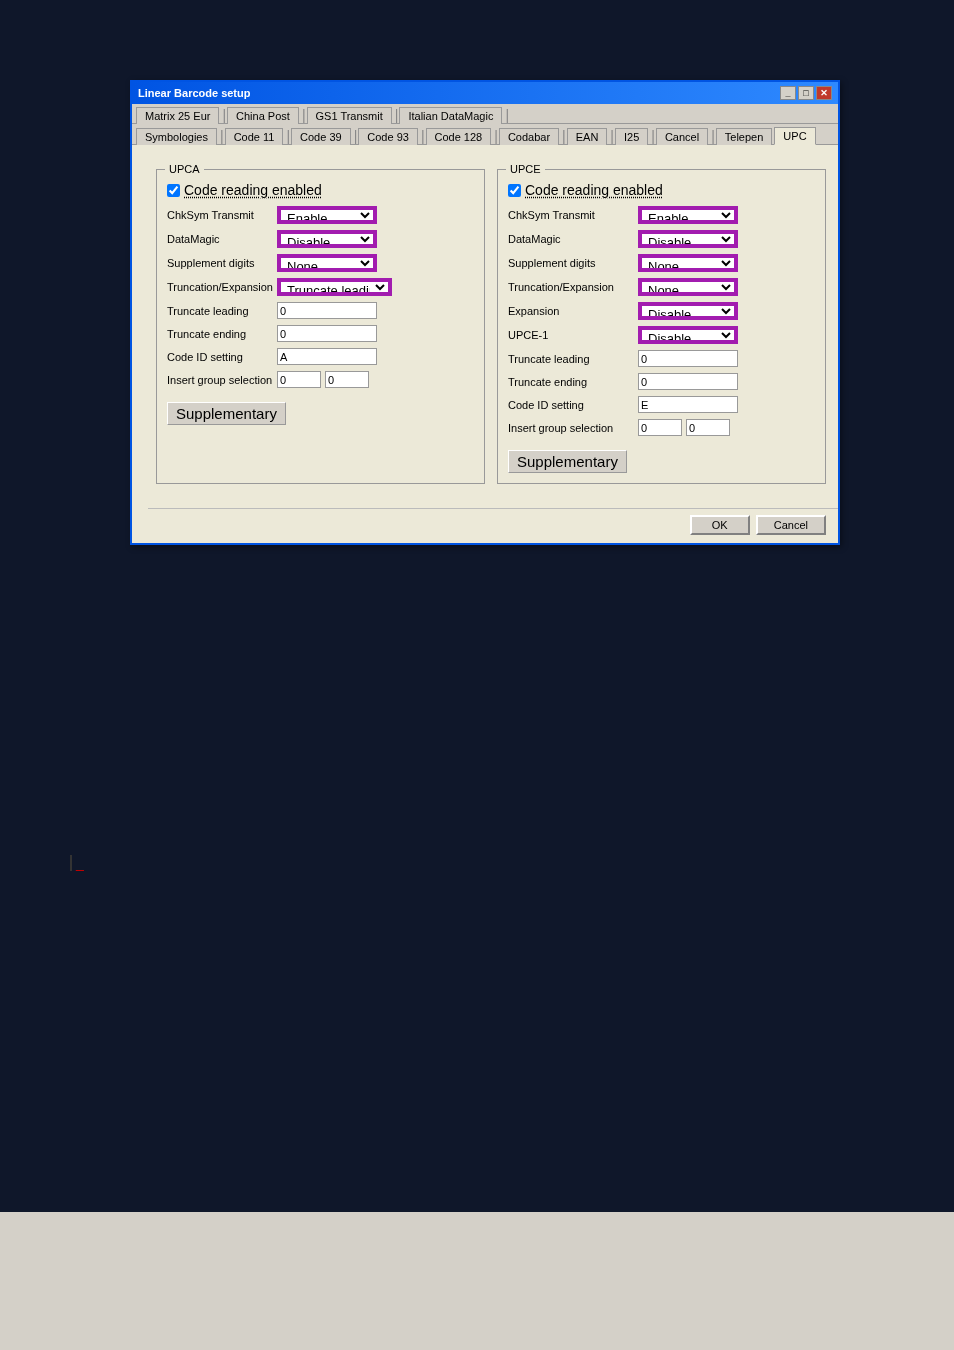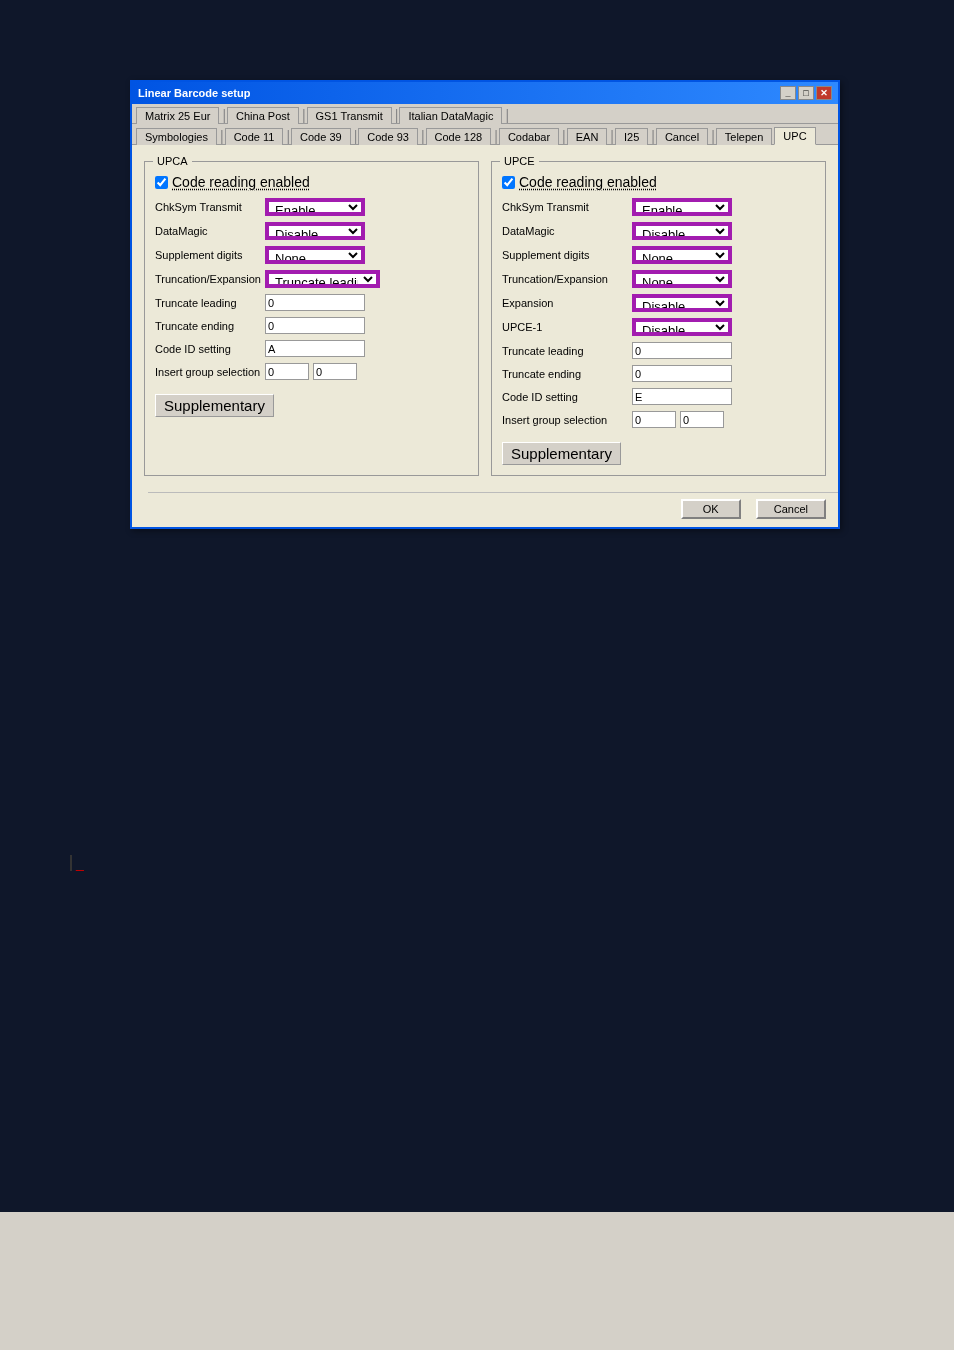--- a/index.html
+++ b/index.html
@@ -62,23 +62,24 @@
       font-weight: bold;
     }
 
     .close-btn {
       background: #c0392b;
       color: white;
     }
 
     
     .content-area {
-      padding: 16px 12px;
+      padding: 24px 12px;
       display: flex;
       gap: 12px;
+      margin-left: 12px;
     }
 
     
     .group-box {
       border: 1px solid #999;
       padding: 8px 10px 10px 10px;
       position: relative;
       flex: 1;
       background: #ece9d8;
     }
@@ -168,21 +169,21 @@
       border: 1px solid #999;
       border-top-color: #fff;
       border-left-color: #fff;
       cursor: pointer;
     }
 
     
     .button-bar {
       display: flex;
       justify-content: flex-end;
-      gap: 15px;
+      gap: 6px;
       padding: 6px 12px 8px 12px;
       border-top: 1px solid #bbb;
       margin-left: 16px;
     }
 
     .btn {
       padding: 2px 16px;
       font-size: 11px;
       background: #d4d0c8;
       border: 2px solid;

